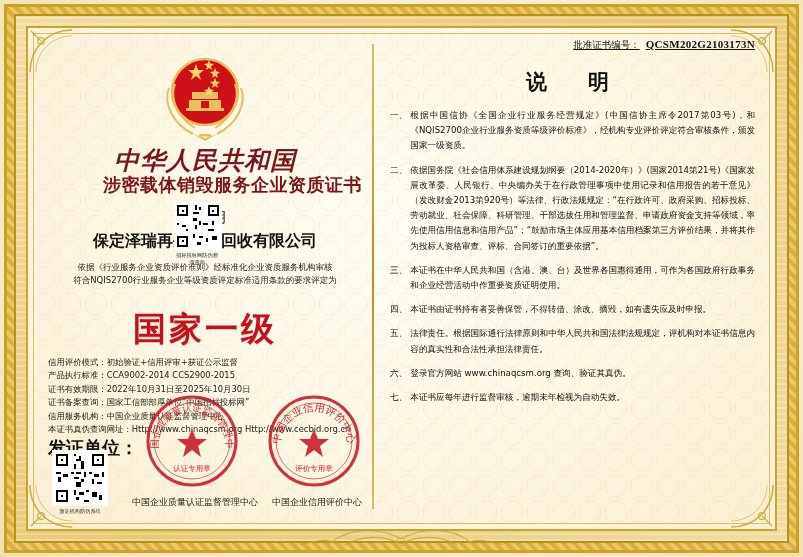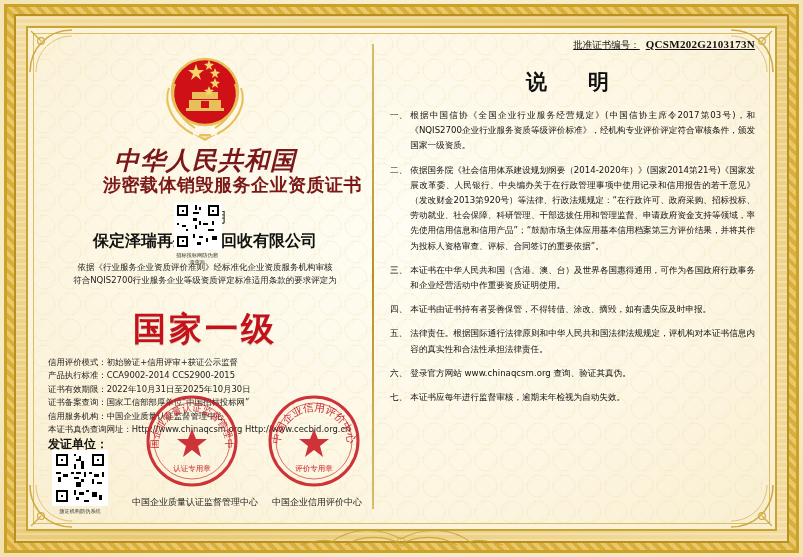--- a/index.html
+++ b/index.html
@@ -84,21 +84,21 @@
   }
   .grade{
     text-align:center;margin-top:20px;
     font-size:33px;font-weight:bold;color:#c4111a;letter-spacing:3px;
     font-family:"DejaVu Serif","Liberation Serif",serif;
     text-shadow:0 1px 1px rgba(0,0,0,.18);
   }
   .meta{margin-top:4px;font-size:8.4px;line-height:13.4px;color:#1b1b1b;
     font-family:"DejaVu Sans","Liberation Sans",sans-serif;}
   .meta div{white-space:nowrap;}
-  .issuer{margin-top:0;font-size:12px;color:#111;font-weight:bold;
+  .issuer{margin-top:0;font-size:18px;color:#111;font-weight:bold;
     font-family:"DejaVu Serif","Liberation Serif",serif;}
 
   
   .qr{position:absolute;}
   .qr canvas,.qr .qrbox{display:block;}
   .qrbox{width:54px;height:54px;background:#fff;border:1px solid #fff;}
   .qr-caption{font-size:5.2px;text-align:center;color:#333;margin-top:2px;
     font-family:"DejaVu Sans","Liberation Sans",sans-serif;}
 
   

